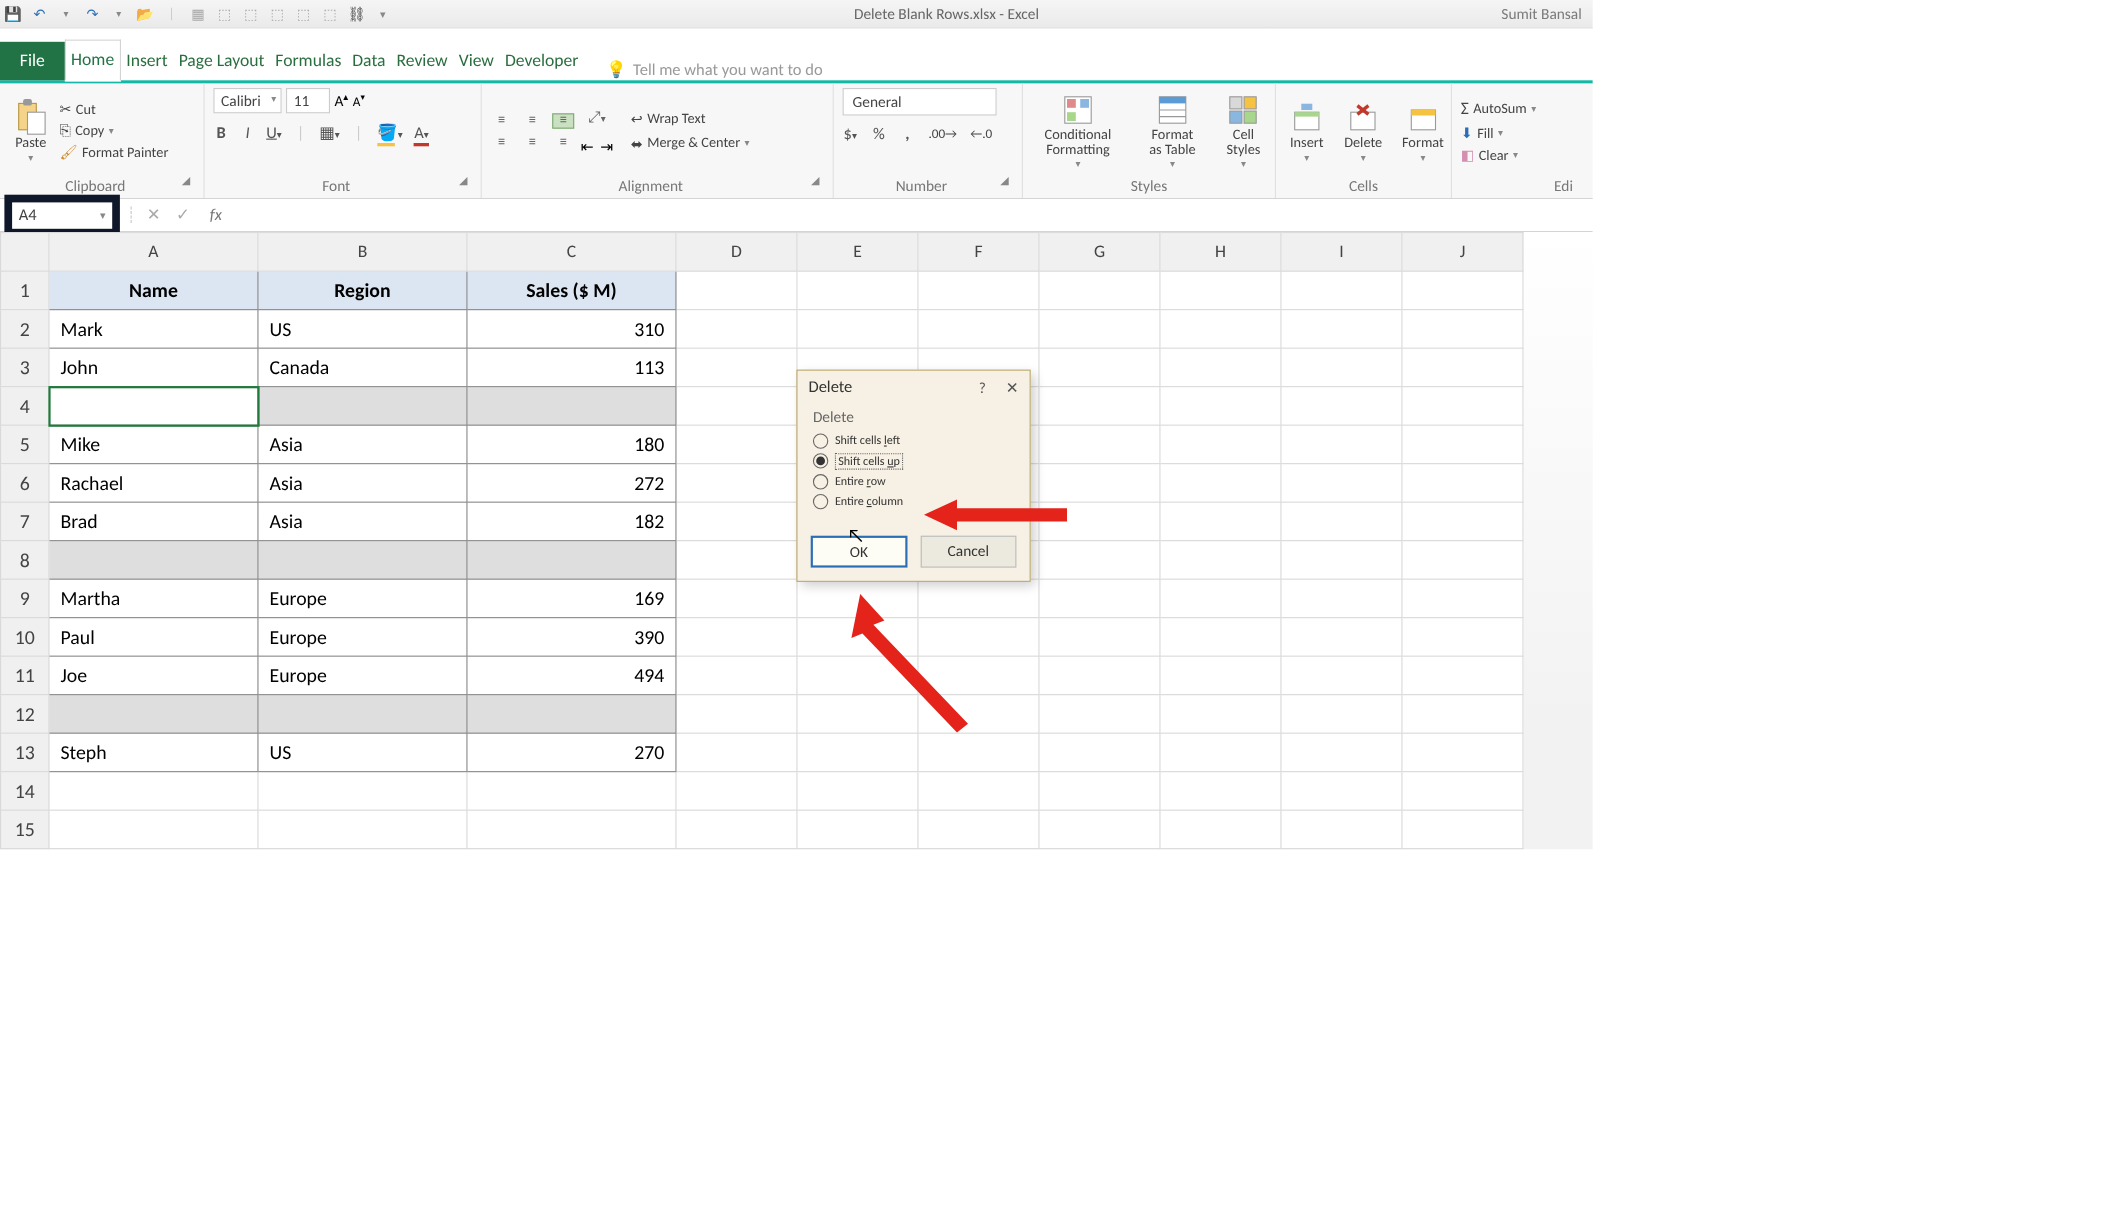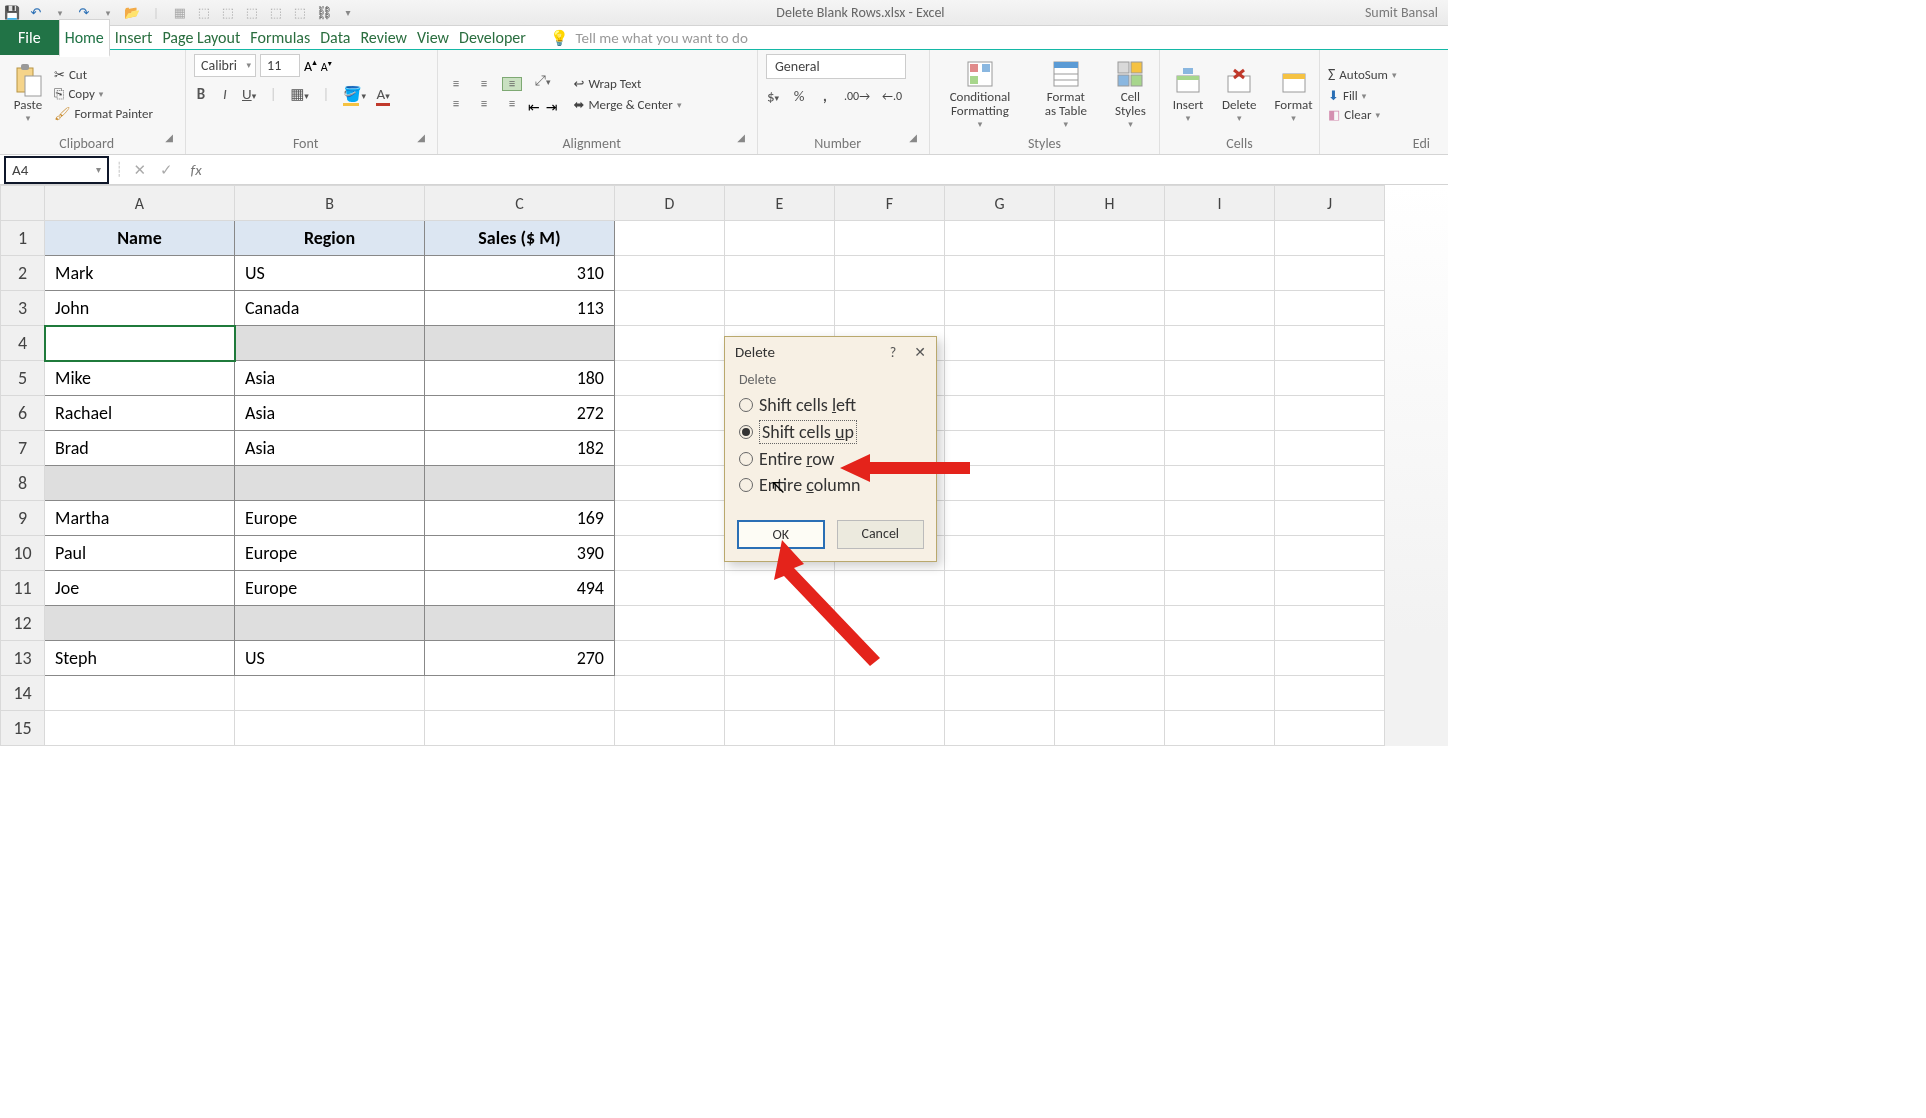--- a/index.html
+++ b/index.html
@@ -6,21 +6,21 @@
   body { font-family: "Segoe UI", Calibri, sans-serif; font-size: 14px; background: #fff; width: 1448px; height: 838px; overflow: hidden; position: relative; }
 
   
   .title-bar { height: 26px; background: linear-gradient(#f5f5f5,#eaeaea); display:flex; align-items:center; padding:0 4px; border-bottom:1px solid #d4d4d4; font-size:13px; color:#555;}
   .qat { display:flex; align-items:center; gap:8px; }
   .qat span { display:inline-block; width:16px; text-align:center; color:#555;}
   .doc-title-wrap { flex:1; text-align:center; color:#666; font-size:14px;}
   .user-name { color:#7a7a7a; font-size:14px; padding-right:6px;}
 
   
-  .tabs { height: 24px; display:flex; align-items:center; background: #fff; border-bottom: 1px solid #14b8a6; padding-left:0; }
+  .tabs { height: 50px; display:flex; align-items:flex-end; background: #fff; border-bottom: 3px solid #14b8a6; padding-left:0; }
   .tab { padding: 8px 5px; font-size:16px; color:#2a6e3f; cursor:pointer; }
   .tab.file { background:#217346; color:#fff; padding:8px 18px; }
   .tab.active { background:#fff; border:1px solid #d4d4d4; border-bottom:2px solid #fff; margin-bottom:-1px; color:#217346;}
   .tellme { color:#999; font-size:15px; display:flex;align-items:center;gap:6px; padding-left:20px;}
   .tellme .bulb{color:#bfa64d;}
 
   
   .ribbon { height:105px; background:#f7f7f7; border-bottom:1px solid #d4d4d4; display:flex; }
   .rg { border-right:1px solid #e0e0e0; display:flex; flex-direction:column; padding: 4px 8px 0 8px; }
   .rg-content{flex:1; display:flex; align-items:center; gap:6px;}
@@ -41,21 +41,21 @@
   .vcol{display:flex;flex-direction:column;gap:6px;font-size:13px;color:#444;}
   .cmb{display:flex;align-items:center;gap:4px;}
   .num-fmt{border:1px solid #ccc;background:#fff;padding:3px 22px 3px 8px;font-size:14px;color:#444;width:140px;}
   .launcher{font-size:10px;color:#888;text-align:right;padding-right:4px;position:relative;top:-2px;}
   .col{display:flex;flex-direction:column;align-items:center;}
   svg{display:block;}
   .edi-col{display:flex;flex-direction:column;gap:4px;font-size:13px;color:#444;}
 
   
   .fbar{height:30px;border-bottom:1px solid #d4d4d4;display:flex;align-items:center;background:#fff;}
-  .namebox{width:105px;border:2px solid #0f172a;padding:3px 6px;margin:0 6px 0 4px;font-size:15px;color:#444;display:flex;justify-content:space-between;align-items:center;}
+  .namebox{width:105px;border:7px solid #0f172a;padding:3px 6px;margin:0 6px 0 4px;font-size:15px;color:#444;display:flex;justify-content:space-between;align-items:center;}
   .namebox .dd{color:#888;font-size:10px;}
   .fx-btns{display:flex;gap:14px;padding:0 10px;color:#aaa;font-size:15px;}
   .fx{font-style:italic;color:#777;font-size:15px;padding-left:8px;}
 
   
   .grid-area{position:relative;background:linear-gradient(#ffffff,#f2f2f2 80%);}
   table.sheet{border-collapse:collapse;table-layout:fixed;}
   .sheet th, .sheet td{border:1px solid #d9d9d9;font-size:18px;height:35px;}
   .sheet .colh{background:#f0f0f0;text-align:center;color:#444;font-weight:normal;font-size:16px;height:28px;}
   .sheet .rowh{background:#f0f0f0;text-align:center;color:#444;font-weight:normal;width:44px;font-size:18px;}
@@ -72,21 +72,21 @@
   .colR{width:110px;}
   .sheet td.blank{background:#fff;}
 
   
   .dialog{position:absolute;left:724px;top:336px;width:213px;background:#f7f0e4;border:1px solid #b9a86d;box-shadow:4px 4px 10px rgba(0,0,0,.2);font-size:14px;color:#333;}
   .dlg-title{display:flex;align-items:center;justify-content:space-between;padding:6px 10px;}
   .dlg-title .t{font-size:15px;}
   .dlg-title .r{display:flex;gap:18px;color:#555;}
   .dlg-body{padding:4px 14px 12px 14px;}
   .dlg-body .lbl{color:#666;margin-bottom:6px;}
-  .radio-row{display:flex;align-items:center;gap:6px;margin:4px 0;font-size:18px;}
+  .radio-row{display:flex;align-items:flex-start;gap:6px;margin:4px 0;font-size:11px;}
   .radio{width:14px;height:14px;border:1px solid #666;border-radius:50%;display:inline-flex;align-items:center;justify-content:center;}
   .radio.checked::after{content:"";width:8px;height:8px;background:#333;border-radius:50%;}
   .radio-lbl.boxed{border:1px dotted #666;padding:0 2px;}
   .dlg-btns{display:flex;gap:12px;padding:8px 12px 12px 12px;justify-content:flex-start;}
   .dlg-btn{width:88px;text-align:center;padding:4px 0;font-size:14px;}
   .dlg-btn.ok{border:2px solid #2a6fb5;background:#fdfcf5;}
   .dlg-btn.cancel{border:1px solid #bbb;background:#eceade;}
   .underline{text-decoration:underline;}
 
   

